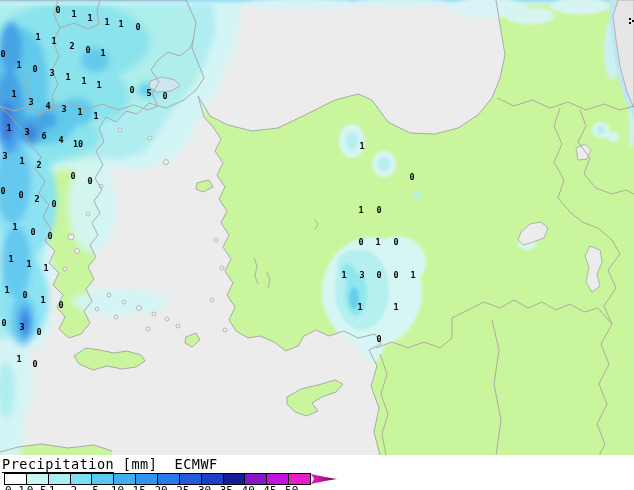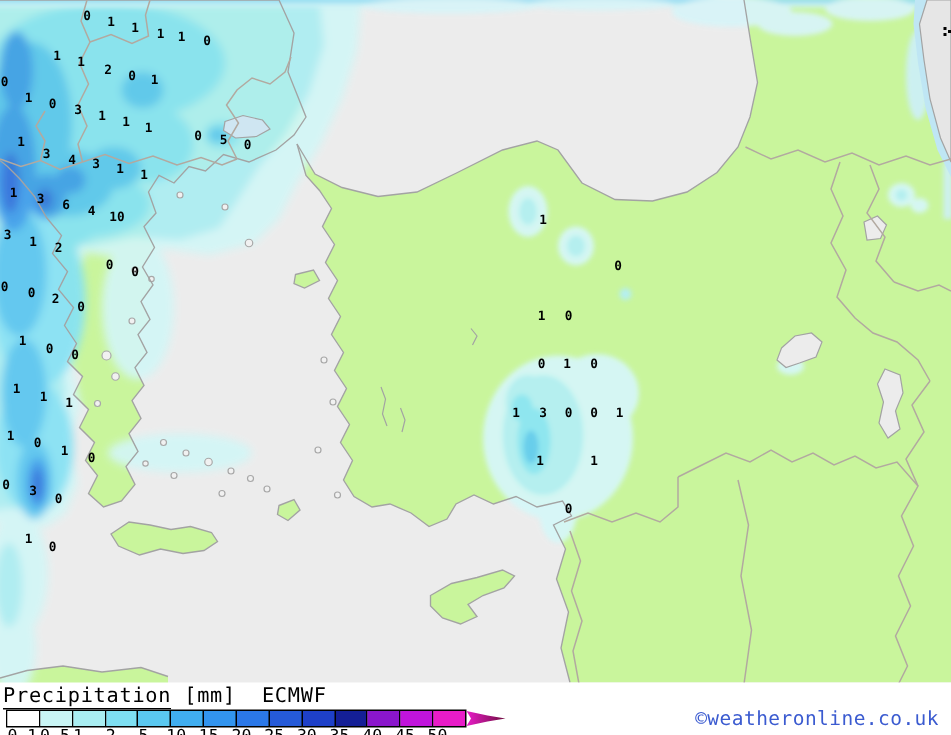--- a/index.html
+++ b/index.html
@@ -303,16 +303,15 @@
         <span style="left: 139.214px;">15</span>
         <span style="left: 161px;">20</span>
         <span style="left: 182.786px;">25</span>
         <span style="left: 204.571px;">30</span>
         <span style="left: 226.357px;">35</span>
         <span style="left: 248.143px;">40</span>
         <span style="left: 269.929px;">45</span>
         <span style="left: 291.714px;">50</span>
       </div>
 
-    <a class="copyright" href="#">©weatheronline.co.uk</a>
   </div>
 
 </div>
 
 </body></html>

